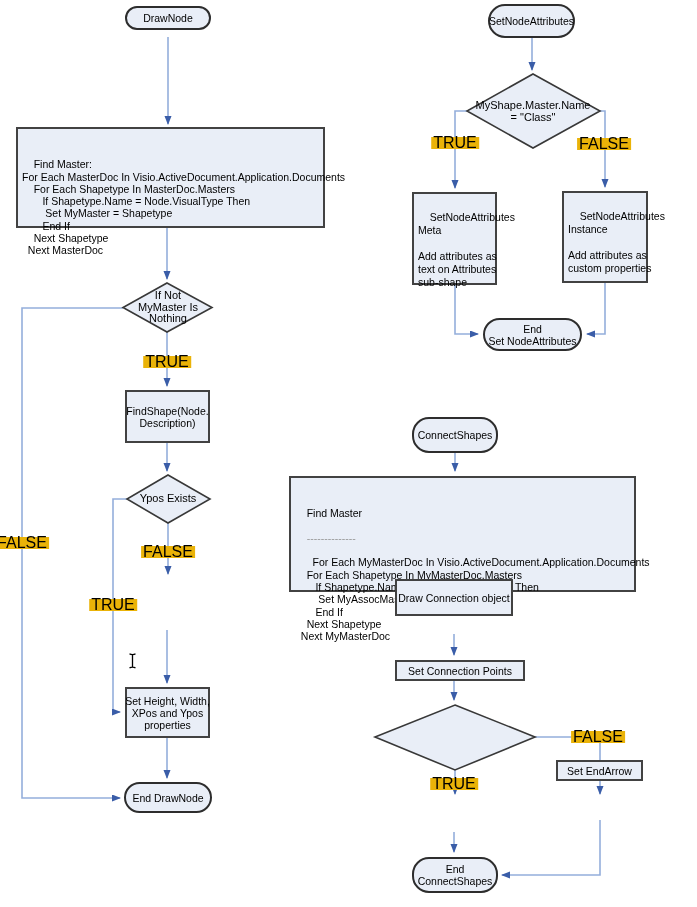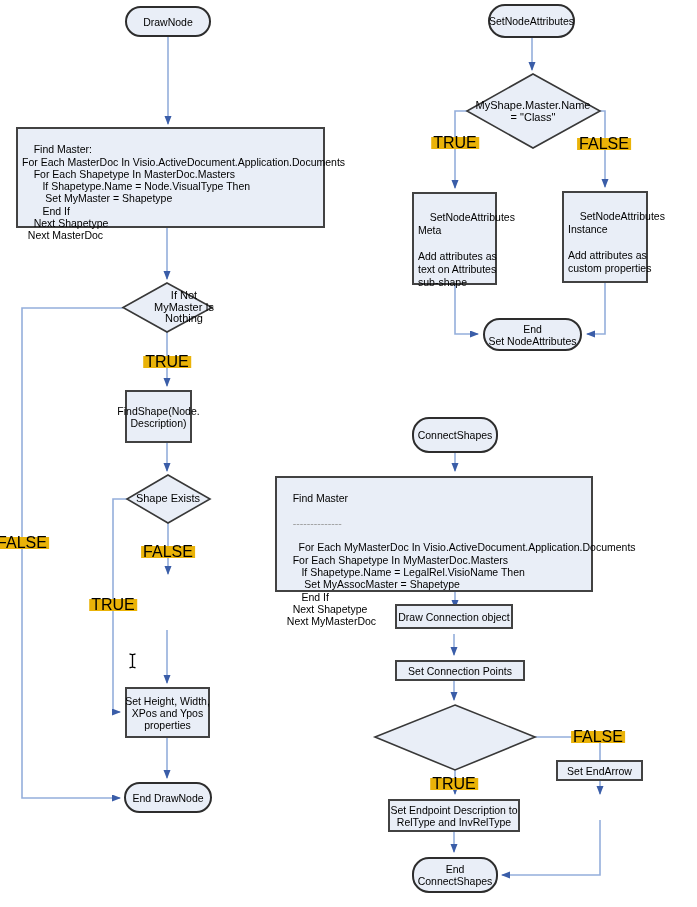--- a/index.html
+++ b/index.html
@@ -12,21 +12,21 @@
   .diamond{fill:var(--shape-fill,#e9eef7);stroke:#383838;stroke-width:1.6;}
   .node{
     position:absolute;box-sizing:border-box;background:var(--shape-fill,#e9eef7);
     border:2px solid var(--shape-border,#424242);
     display:flex;align-items:center;justify-content:center;
     font-size:10.5px;line-height:12px;text-align:center;white-space:pre;
   }
   .term{border-radius:17px;border-color:#2d2d2d;}
   .codebox{
     display:block;text-align:left;white-space:pre;
-    font-size:10.5px;line-height:12.3px;padding:2px 0 0 4px;
+    font-size:10.5px;line-height:12.3px;padding:17px 0 0 4px;
   }
   .attrbox{
     display:block;text-align:left;white-space:pre;
     font-size:10.5px;line-height:13px;padding:4px 0 0 4px;
   }
   .sep{color:var(--separator,#999999);}
   .dtext{
     position:absolute;transform:translate(-50%,-50%);
     text-align:center;white-space:pre;font-size:11px;line-height:11.5px;
   }
@@ -73,45 +73,45 @@
     <path class="conn" marker-end="url(#ah)" d="M600,820 V875 H502"></path>
 
     <polygon class="diamond" points="167,283 212,307.5 167,332 123,307.5"></polygon>
     <polygon class="diamond" points="168,475 210,499 168,523 127,499"></polygon>
     <polygon class="diamond" points="533,74 600,111 533,148 467,111"></polygon>
     <polygon class="diamond" points="455,705 535,737 455,770 375,737"></polygon>
 
     <path d="M129.5,653.8 C131,654.9 134,654.9 135.5,653.8 M132.5,654.6 V666.9 M129.5,667.9 C131,666.8 134,666.8 135.5,667.9" fill="none" stroke="#000000" stroke-width="1.3"></path>
   </svg>
 
-  <div class="node term" style="left:125px;top:6px;width:86px;height:31px">
+  <div class="node term" style="left:125px;top:6px;width:86px;height:24px">
     <span>DrawNode</span>
   </div>
 
   <div class="node codebox" style="left:16px;top:127px;width:309px;height:101px">
     <span>Find Master:
 For Each MasterDoc In Visio.ActiveDocument.Application.Documents
     For Each Shapetype In MasterDoc.Masters
        If Shapetype.Name = Node.VisualType Then
         Set MyMaster = Shapetype
        End If
     Next Shapetype
   Next MasterDoc</span>
   </div>
 
-  <div class="dtext" style="left:184px;top:307px">If Not
+  <div class="dtext" style="left:168px;top:307px">If Not
 MyMaster Is
 Nothing</div>
 
-  <div class="node" style="left:125px;top:390px;width:67px;height:53px">
+  <div class="node" style="left:125px;top:390px;width:85px;height:53px">
     <span>FindShape(Node.
 Description)</span>
   </div>
 
-  <div class="dtext" style="left:168px;top:499px">Shape Exists</div>
+  <div class="dtext" style="left:168px;top:499px">Ypos Exists</div>
 
 
   <div class="node term" style="left:124px;top:782px;width:88px;height:31px">
     <span>End DrawNode</span>
   </div>
 
   <div class="node" style="left:125px;top:687px;width:85px;height:51px">
     <span>Set Height, Width,
 XPos and Ypos
 properties</span>
@@ -151,45 +151,41 @@
 Set NodeAttributes</span>
   </div>
 
   <div class="lbl" style="left:455px;top:143px">TRUE</div>
   <div class="lbl" style="left:604px;top:144px">FALSE</div>
 
   <div class="node term" style="left:412px;top:417px;width:86px;height:36px">
     <span>ConnectShapes</span>
   </div>
 
-  <div class="node codebox" style="left:275px;top:476px;width:318px;height:116px">
+  <div class="node codebox" style="left:289px;top:476px;width:347px;height:116px">
     <span>Find Master</span><br>
     <span class="sep">--------------</span><br>
     <span>  For Each MyMasterDoc In Visio.ActiveDocument.Application.Documents
     For Each Shapetype In MyMasterDoc.Masters
        If Shapetype.Name = LegalRel.VisioName Then
         Set MyAssocMaster = Shapetype
        End If
     Next Shapetype
   Next MyMasterDoc</span>
   </div>
 
-  <div class="node" style="left:395px;top:604px;width:118px;height:25px">
+  <div class="node" style="left:395px;top:579px;width:118px;height:37px">
     <span>Draw Connection object</span>
   </div>
 
   <div class="node" style="left:395px;top:660px;width:130px;height:21px">
     <span>Set Connection Points</span>
   </div>
 
 
-  <div class="node" style="left:388px;top:799px;width:132px;height:33px">
-    <span>Set Endpoint Description to
-RelType and InvRelType</span>
-  </div>
 
   <div class="node" style="left:556px;top:760px;width:87px;height:21px">
     <span>Set EndArrow</span>
   </div>
 
   <div class="node term" style="left:412px;top:857px;width:86px;height:36px">
     <span>End
 ConnectShapes</span>
   </div>
 

